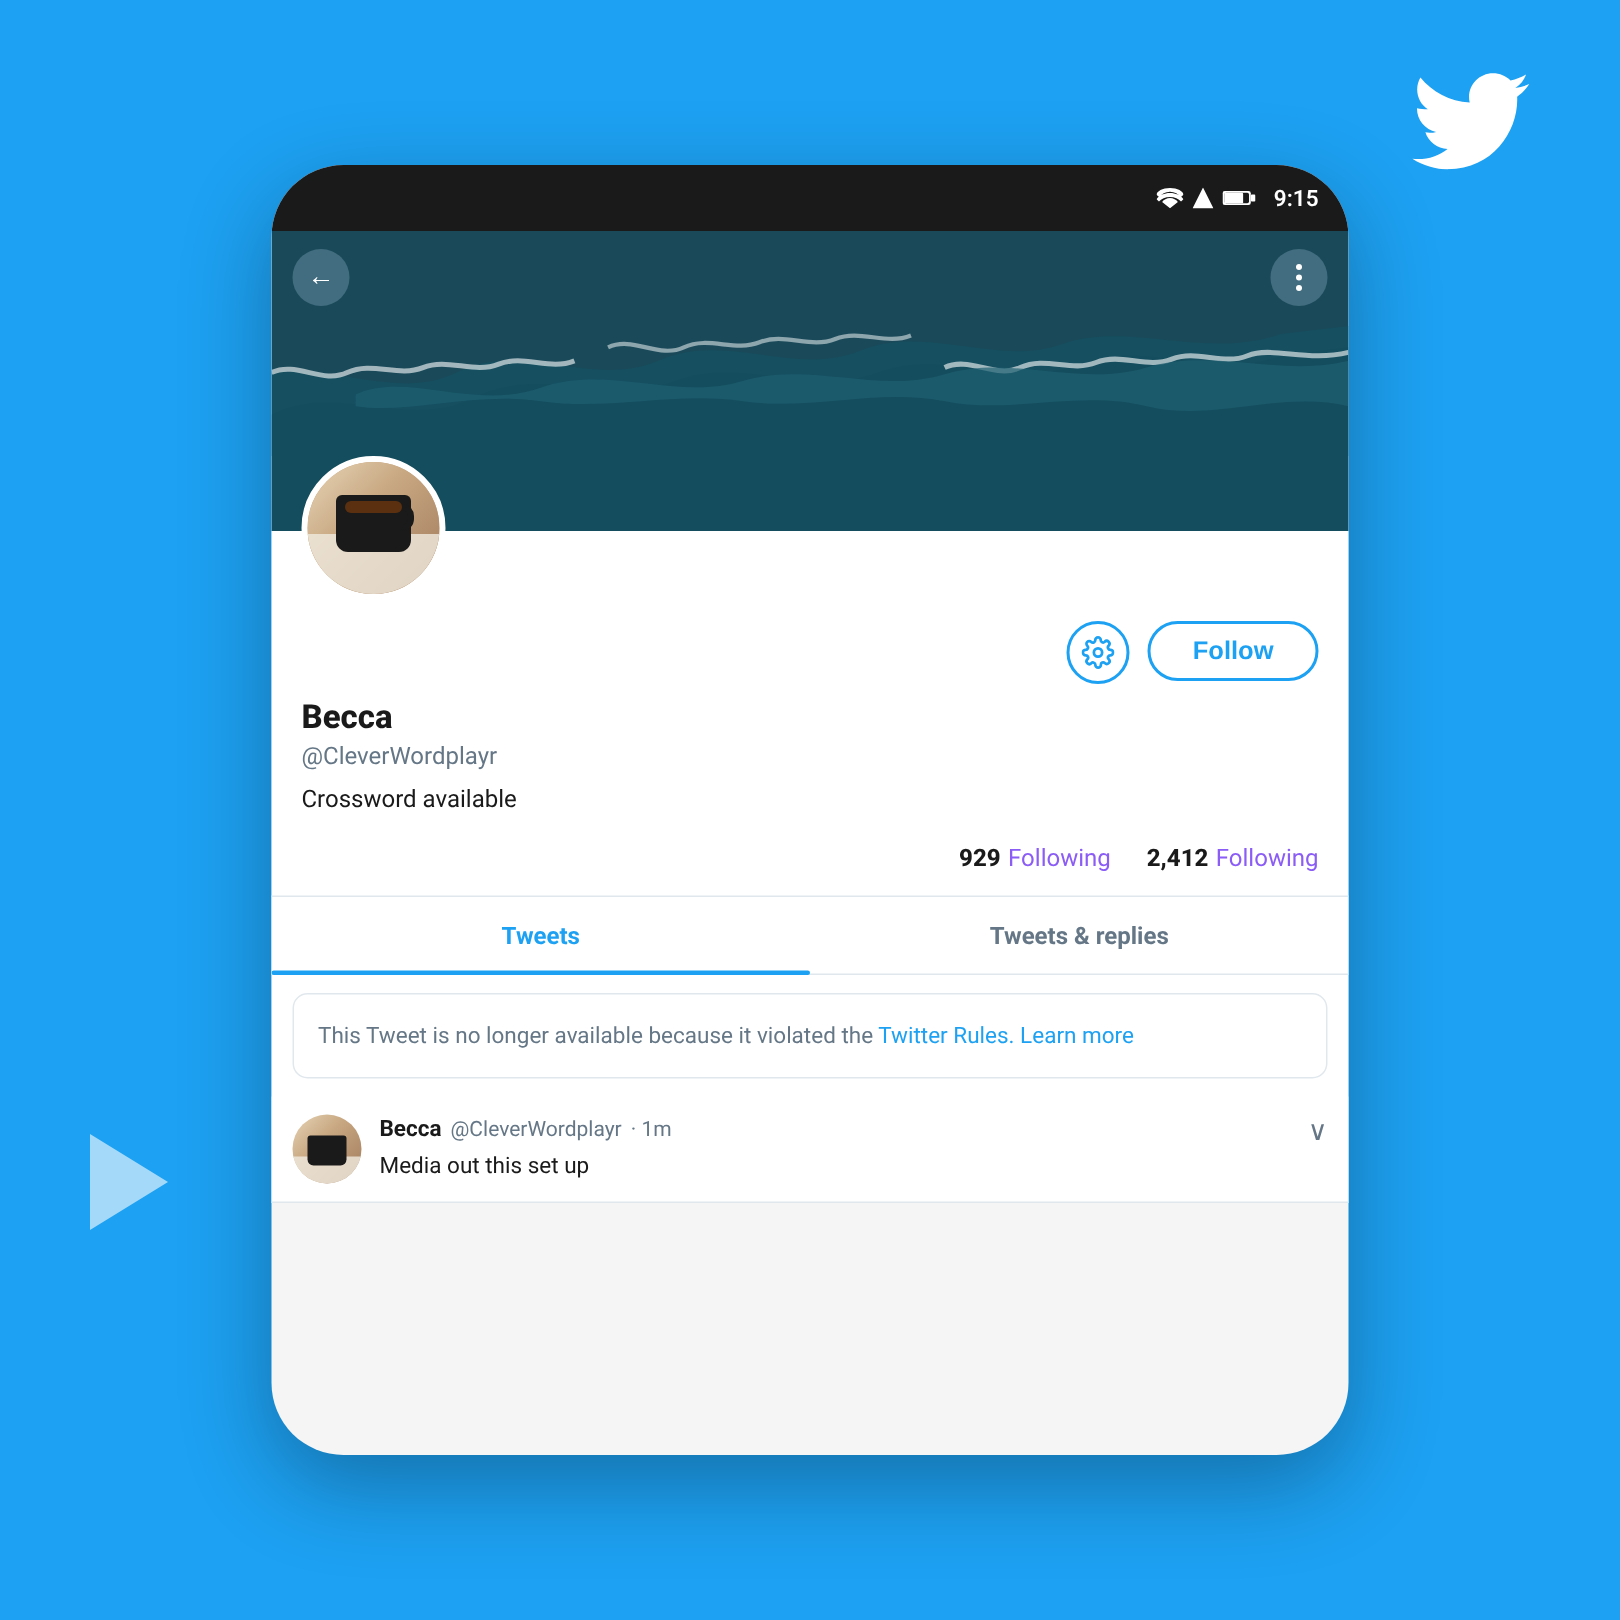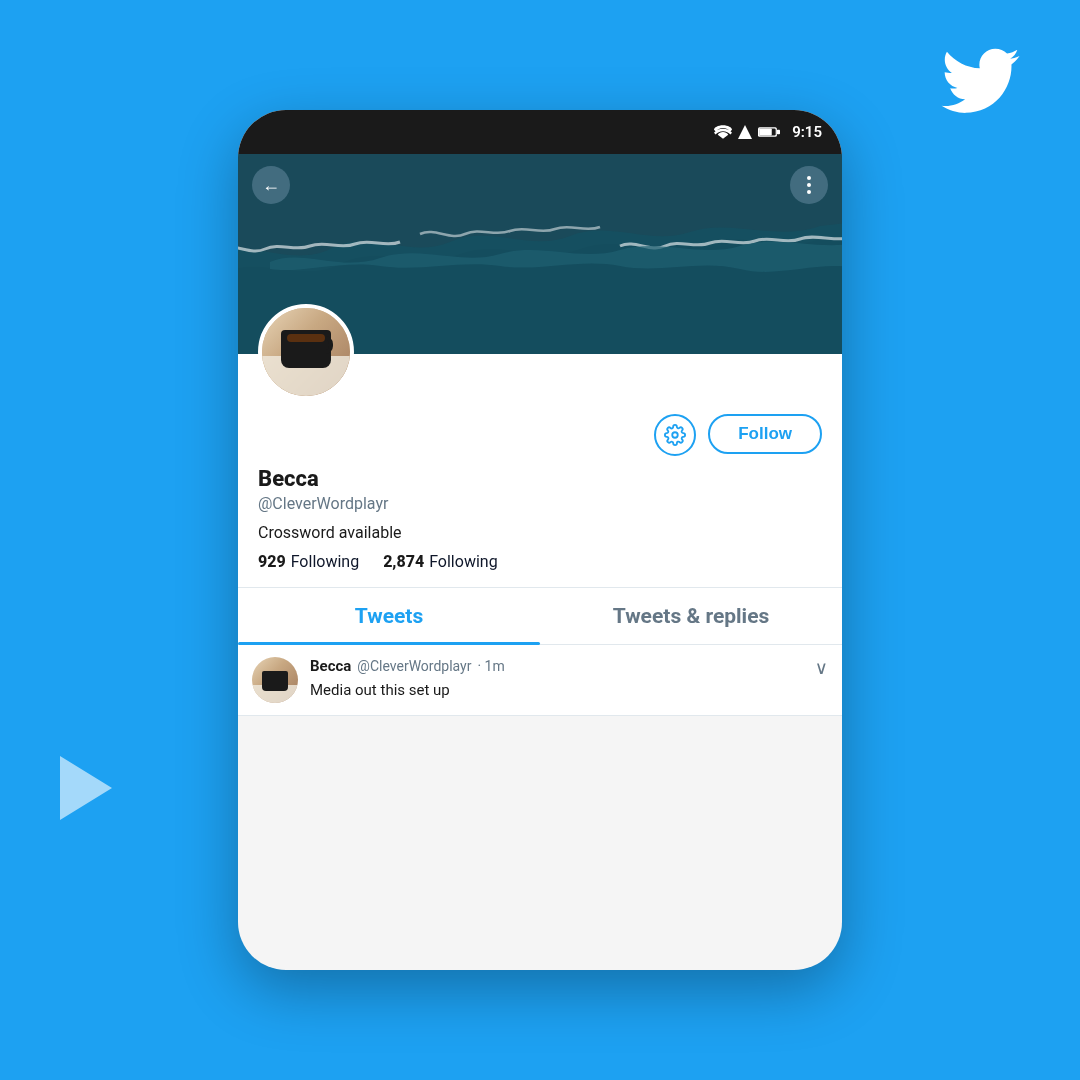--- a/index.html
+++ b/index.html
@@ -33,21 +33,21 @@
       bottom: 260px;
       width: 0;
       height: 0;
       border-top: 32px solid transparent;
       border-bottom: 32px solid transparent;
       border-left: 52px solid rgba(255,255,255,0.6);
     }
 
     
     .phone-frame {
-      width: 604px;
+      width: 718px;
       height: 860px;
       background: #f5f5f5;
       border-radius: 48px;
       overflow: hidden;
       box-shadow: 0 20px 60px rgba(0,0,0,0.3);
       position: relative;
     }
 
     
     .status-bar {
@@ -282,53 +282,54 @@
 
     .bio {
       font-size: 16px;
       color: #1a1a1a;
       margin-top: 10px;
     }
 
     .stats-row {
       display: flex;
       gap: 24px;
-      margin-top: 10px;
+      margin-top: 20px;
+      justify-content: flex-end;
     }
 
     .stat {
       display: flex;
       gap: 5px;
       align-items: baseline;
     }
 
     .stat-number {
       font-size: 16px;
       font-weight: 800;
       color: #1a1a1a;
     }
 
     .stat-label {
       font-size: 16px;
-      color: #0f172a;
+      color: #8b5cf6;
     }
 
     
     .tabs {
       display: flex;
       border-bottom: 1px solid #e1e8ed;
       border-top: 1px solid #e1e8ed;
       background: white;
     }
 
     .tab {
       flex: 1;
       text-align: center;
       padding: 16px 4px;
-      font-size: 21px;
+      font-size: 16px;
       font-weight: 700;
       color: #657786;
       cursor: pointer;
       position: relative;
     }
 
     .tab.active {
       color: #1da1f2;
     }
 
@@ -529,31 +530,36 @@
     <div class="profile-info">
       <div class="display-name">Becca</div>
       <div class="username">@CleverWordplayr</div>
       <div class="bio">Crossword available</div>
       <div class="stats-row">
         <div class="stat">
           <span class="stat-number">929</span>
           <span class="stat-label">Following</span>
         </div>
         <div class="stat">
-          <span class="stat-number">2,874</span>
+          <span class="stat-number">2,412</span>
           <span class="stat-label">Following</span>
         </div>
       </div>
     </div>
 
     <div class="tabs">
       <div class="tab active">Tweets</div>
       <div class="tab">Tweets &amp; replies</div>
     </div>
 
+    <div class="tweet-card">
+      <p class="tweet-card-text">
+        <span>This Tweet is no longer available because it violated the </span><a class="tweet-link">Twitter Rules.</a> <a class="tweet-link">Learn more</a>
+      </p>
+    </div>
 
     <div class="tweet-item">
       <div class="tweet-avatar">
         <div class="tweet-avatar-newspaper"></div>
         <div class="tweet-avatar-cup"></div>
       </div>
       <div class="tweet-body">
         <div class="tweet-header">
           <div style="display:flex;gap:6px;align-items:baseline;">
             <span class="tweet-name">Becca</span>

